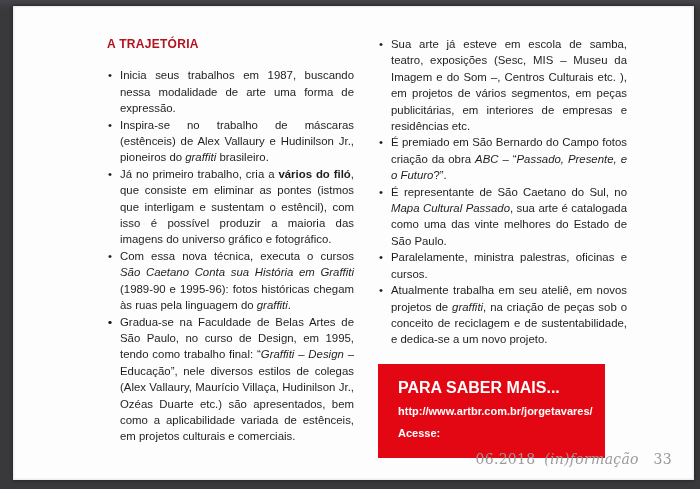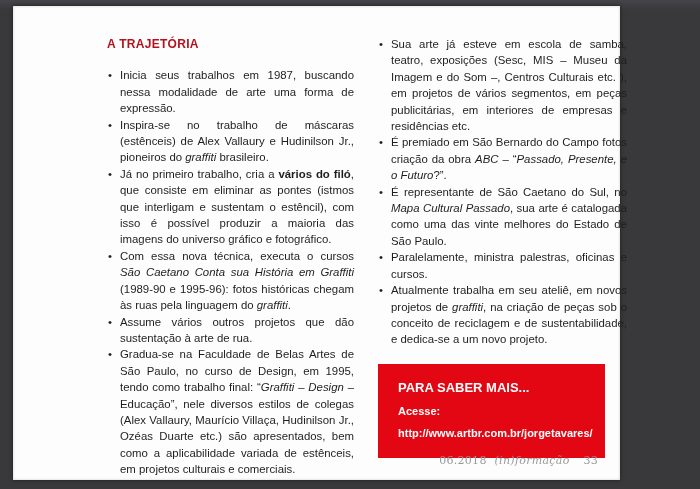--- a/index.html
+++ b/index.html
@@ -11,21 +11,21 @@
     overflow: hidden;
     font-family: "Liberation Sans", sans-serif;
   }
   .viewer-bg {
     position: absolute; inset: 0;
     background: linear-gradient(#44444a, #39393b 10px);
   }
   .page {
     position: absolute;
     left: 13px; top: 6px;
-    width: 607px; height: 474px;
+    width: 681px; height: 474px;
     background: #fdfdfd;
     box-shadow: inset 0 0 3px rgba(0,0,0,.18), 0 0 4px rgba(0,0,0,.5);
   }
   .col {
     position: absolute;
     top: 30px;
     font-size: 11.4px;
     line-height: 16.4px;
     color: #1e1e1e;
     text-align: justify;
@@ -49,66 +49,66 @@
   .bd { font-weight: bold; }
   .infobox {
     margin-top: 16px;
     width: 227px;
     background: #e30613;
     color: #ffffff;
     font-weight: bold;
     padding: 16px 20px 18px 20px;
     text-align: left;
   }
-  .infobox .heading { font-size: 13px; }
+  .infobox .heading { font-size: 16px; }
   .infobox .line { margin-top: 9px; font-size: 11px; line-height: 13px; }
   .infobox .link { cursor: pointer; }
   .page-footer {
     position: absolute;
     right: 22px; bottom: 13px;
     font-family: "DejaVu Serif", serif;
-    font-size: 11px;
+    font-size: 14px;
     color: #9a9a9a;
     letter-spacing: .3px;
   }
   .page-footer .pub { font-style: italic; margin-left: 4px; }
   .page-footer .pagenum { margin-left: 10px; }
 </style>
 </head>
 <body>
 
 <div class="viewer-bg"></div>
 
 <div class="page">
 
   <div class="col col-left">
     <h1 class="article-title">A TRAJETÓRIA</h1>
     <ul class="bullets">
         <li><span class="marker">•</span><span>Inicia seus trabalhos em 1987, buscando nessa modalidade de arte uma forma de expressão.</span></li>
         <li><span class="marker">•</span><span>Inspira-se no trabalho de máscaras (estênceis) de Alex Vallaury e Hudinilson Jr., pioneiros do </span><span class="it">graffiti</span><span> brasileiro.</span></li>
         <li><span class="marker">•</span><span>Já no primeiro trabalho, cria a </span><span class="bd">vários do filó</span><span>, que consiste em eliminar as pontes (istmos que interligam e sustentam o estêncil), com isso é possível produzir a maioria das imagens do universo gráfico e fotográfico.</span></li>
         <li><span class="marker">•</span><span>Com essa nova técnica, executa o cursos </span><span class="it">São Caetano Conta sua História em Graffiti</span><span> (1989-90 e 1995-96): fotos históricas chegam às ruas pela linguagem do </span><span class="it">graffiti</span><span>.</span></li>
-        <li><span class="marker">•</span><span>Assume vários outros projetos que dão sustentação à arte de rua.</span></li>
+        <li><span class="marker">•</span></li>
         <li><span class="marker">•</span><span>Gradua-se na Faculdade de Belas Artes de São Paulo, no curso de Design, em 1995, tendo como trabalho final: “</span><span class="it">Graffiti – Design</span><span> – Educação”, nele diversos estilos de colegas (Alex Vallaury, Maurício Villaça, Hudinilson Jr., Ozéas Duarte etc.) são apresentados, bem como a aplicabilidade variada de estênceis, em projetos culturais e comerciais.</span></li>
       </ul>
   </div>
 
   <div class="col col-right">
     <ul class="bullets">
         <li><span class="marker">•</span><span>Sua arte já esteve em escola de samba, teatro, exposições (Sesc, MIS – Museu da Imagem e do Som –, Centros Culturais etc. ), em projetos de vários segmentos, em peças publicitárias, em interiores de empresas e residências etc.</span></li>
         <li><span class="marker">•</span><span>É premiado em São Bernardo do Campo fotos criação da obra </span><span class="it">ABC</span><span> – “</span><span class="it">Passado, Presente, e o Futuro</span><span>?”.</span></li>
         <li><span class="marker">•</span><span>É representante de São Caetano do Sul, no </span><span class="it">Mapa Cultural Passado</span><span>, sua arte é catalogada como uma das vinte melhores do Estado de São Paulo.</span></li>
         <li><span class="marker">•</span><span>Paralelamente, ministra palestras, oficinas e cursos.</span></li>
         <li><span class="marker">•</span><span>Atualmente trabalha em seu ateliê, em novos projetos de </span><span class="it">graffiti</span><span>, na criação de peças sob o conceito de reciclagem e de sustentabilidade, e dedica-se a um novo projeto.</span></li>
       </ul>
 
     <div class="infobox">
       <div class="heading">PARA SABER MAIS...</div>
+      <div class="line link">http://www.artbr.com.br/jorgetavares/</div>
       <div class="line">Acesse:</div>
-      <div class="line link">http://www.artbr.com.br/jorgetavares/</div>
 
     </div>
   </div>
 
   <div class="page-footer">
     <span class="issue">06.2018</span>
     <span class="pub">(in)formação</span>
     <span class="pagenum">33</span>
   </div>
 

